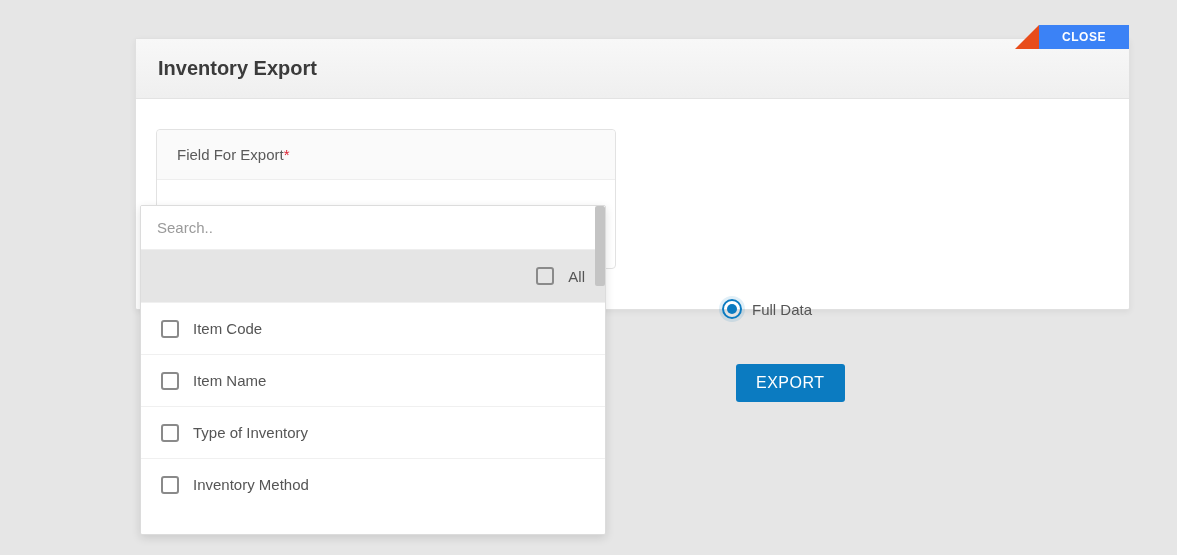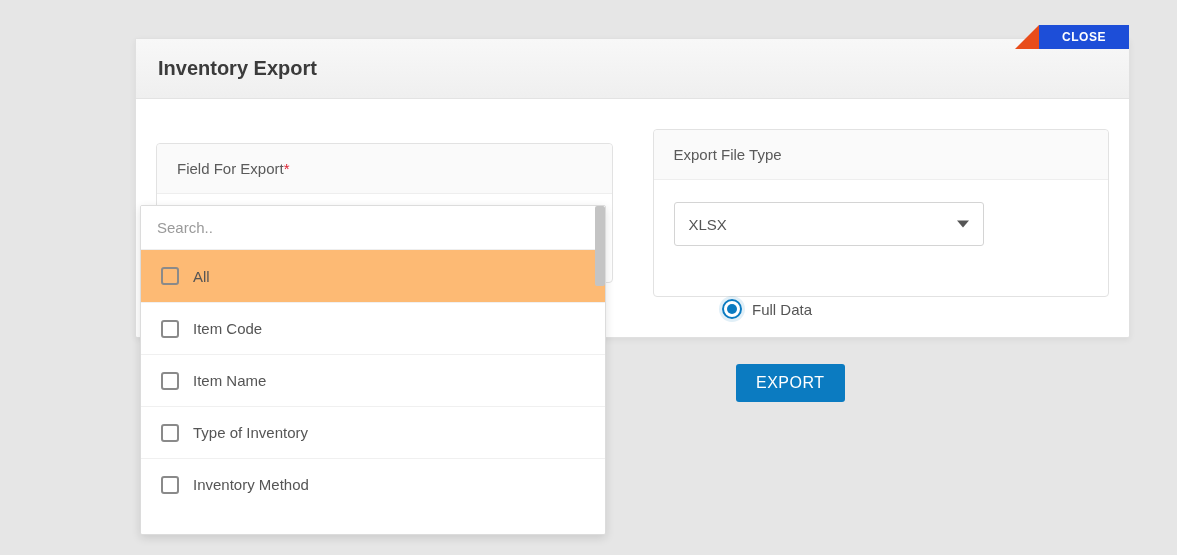--- a/index.html
+++ b/index.html
@@ -20,21 +20,21 @@
     border: 1px solid #e0e0e0;
     border-radius: 2px;
     box-shadow: 0 2px 6px rgba(0,0,0,0.06);
   }
   .close-tab {
     position: absolute;
     right: 0;
     top: -14px;
     width: 90px;
     height: 24px;
-    background: #1d4ed8;
+    background: #3b82f6;
     color: #fff;
     font-size: 12px;
     font-weight: 700;
     letter-spacing: 0.5px;
     display: flex;
     align-items: center;
     justify-content: center;
     cursor: pointer;
   }
   .close-tab::before {
@@ -192,21 +192,21 @@
     display: flex;
     align-items: center;
     gap: 14px;
     padding: 0 20px;
     height: 52px;
     border-top: 1px solid #f0f0f0;
     font-size: 15px;
     color: #555;
     cursor: pointer;
   }
-  .dd-item.first { border-top: none; background: #fdba74; }
+  .dd-item.first { border-top: none; background: #e5e5e5; justify-content: flex-end; }
   .chk {
     width: 18px; height: 18px;
     border: 2px solid #8a8a8a;
     border-radius: 3px;
     flex-shrink: 0;
   }
   
   .dd-scroll {
     position: absolute;
     right: 0;
@@ -232,33 +232,20 @@
 
   <div class="modal-body">
 
     <div class="panel panel-left">
       <div class="panel-header">
         <span>Field For Export</span><span class="req">*</span>
       </div>
       <div class="panel-body"></div>
     </div>
 
-    <div class="panel panel-right">
-      <div class="panel-header">
-        <span>Export File Type</span>
-      </div>
-      <div class="panel-body">
-        <div class="select-wrap">
-          <div class="select-box">
-            <span>XLSX</span>
-            <span class="caret-down"></span>
-          </div>
-        </div>
-      </div>
-    </div>
 
     <div class="radio-row">
       <span class="radio-outer">
         <span class="radio-inner"></span>
       </span>
       <span class="radio-label">Full Data</span>
     </div>
 
     <button class="export-btn">
       <span>EXPORT</span>

